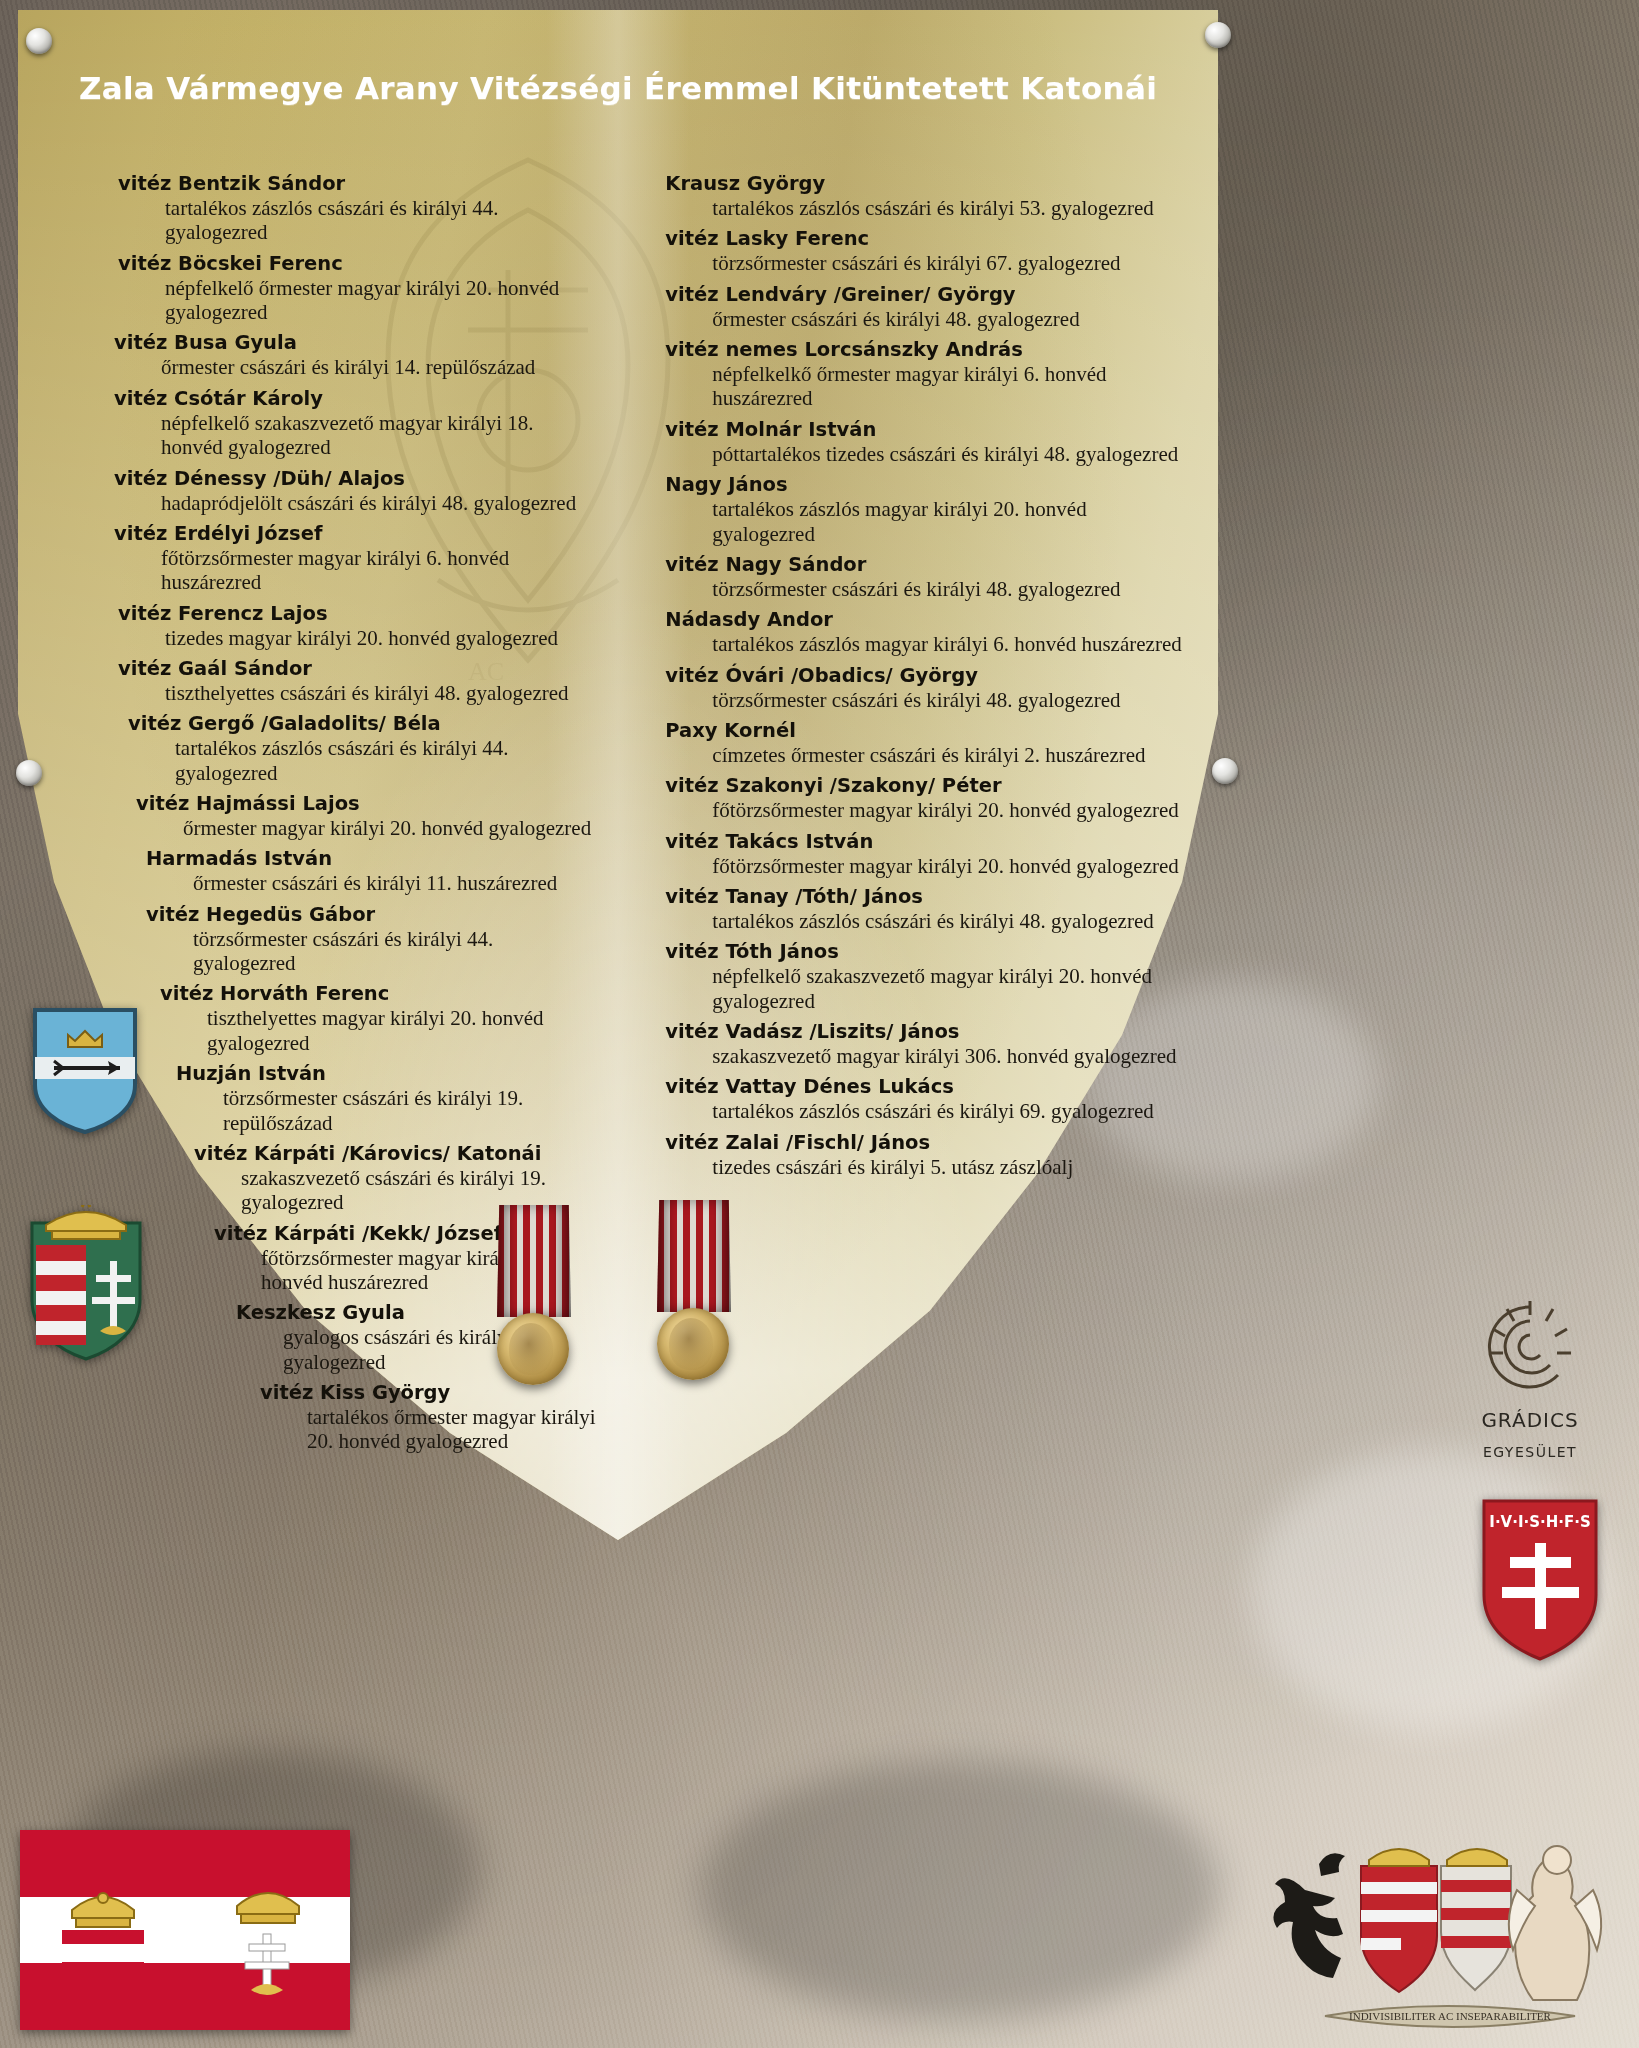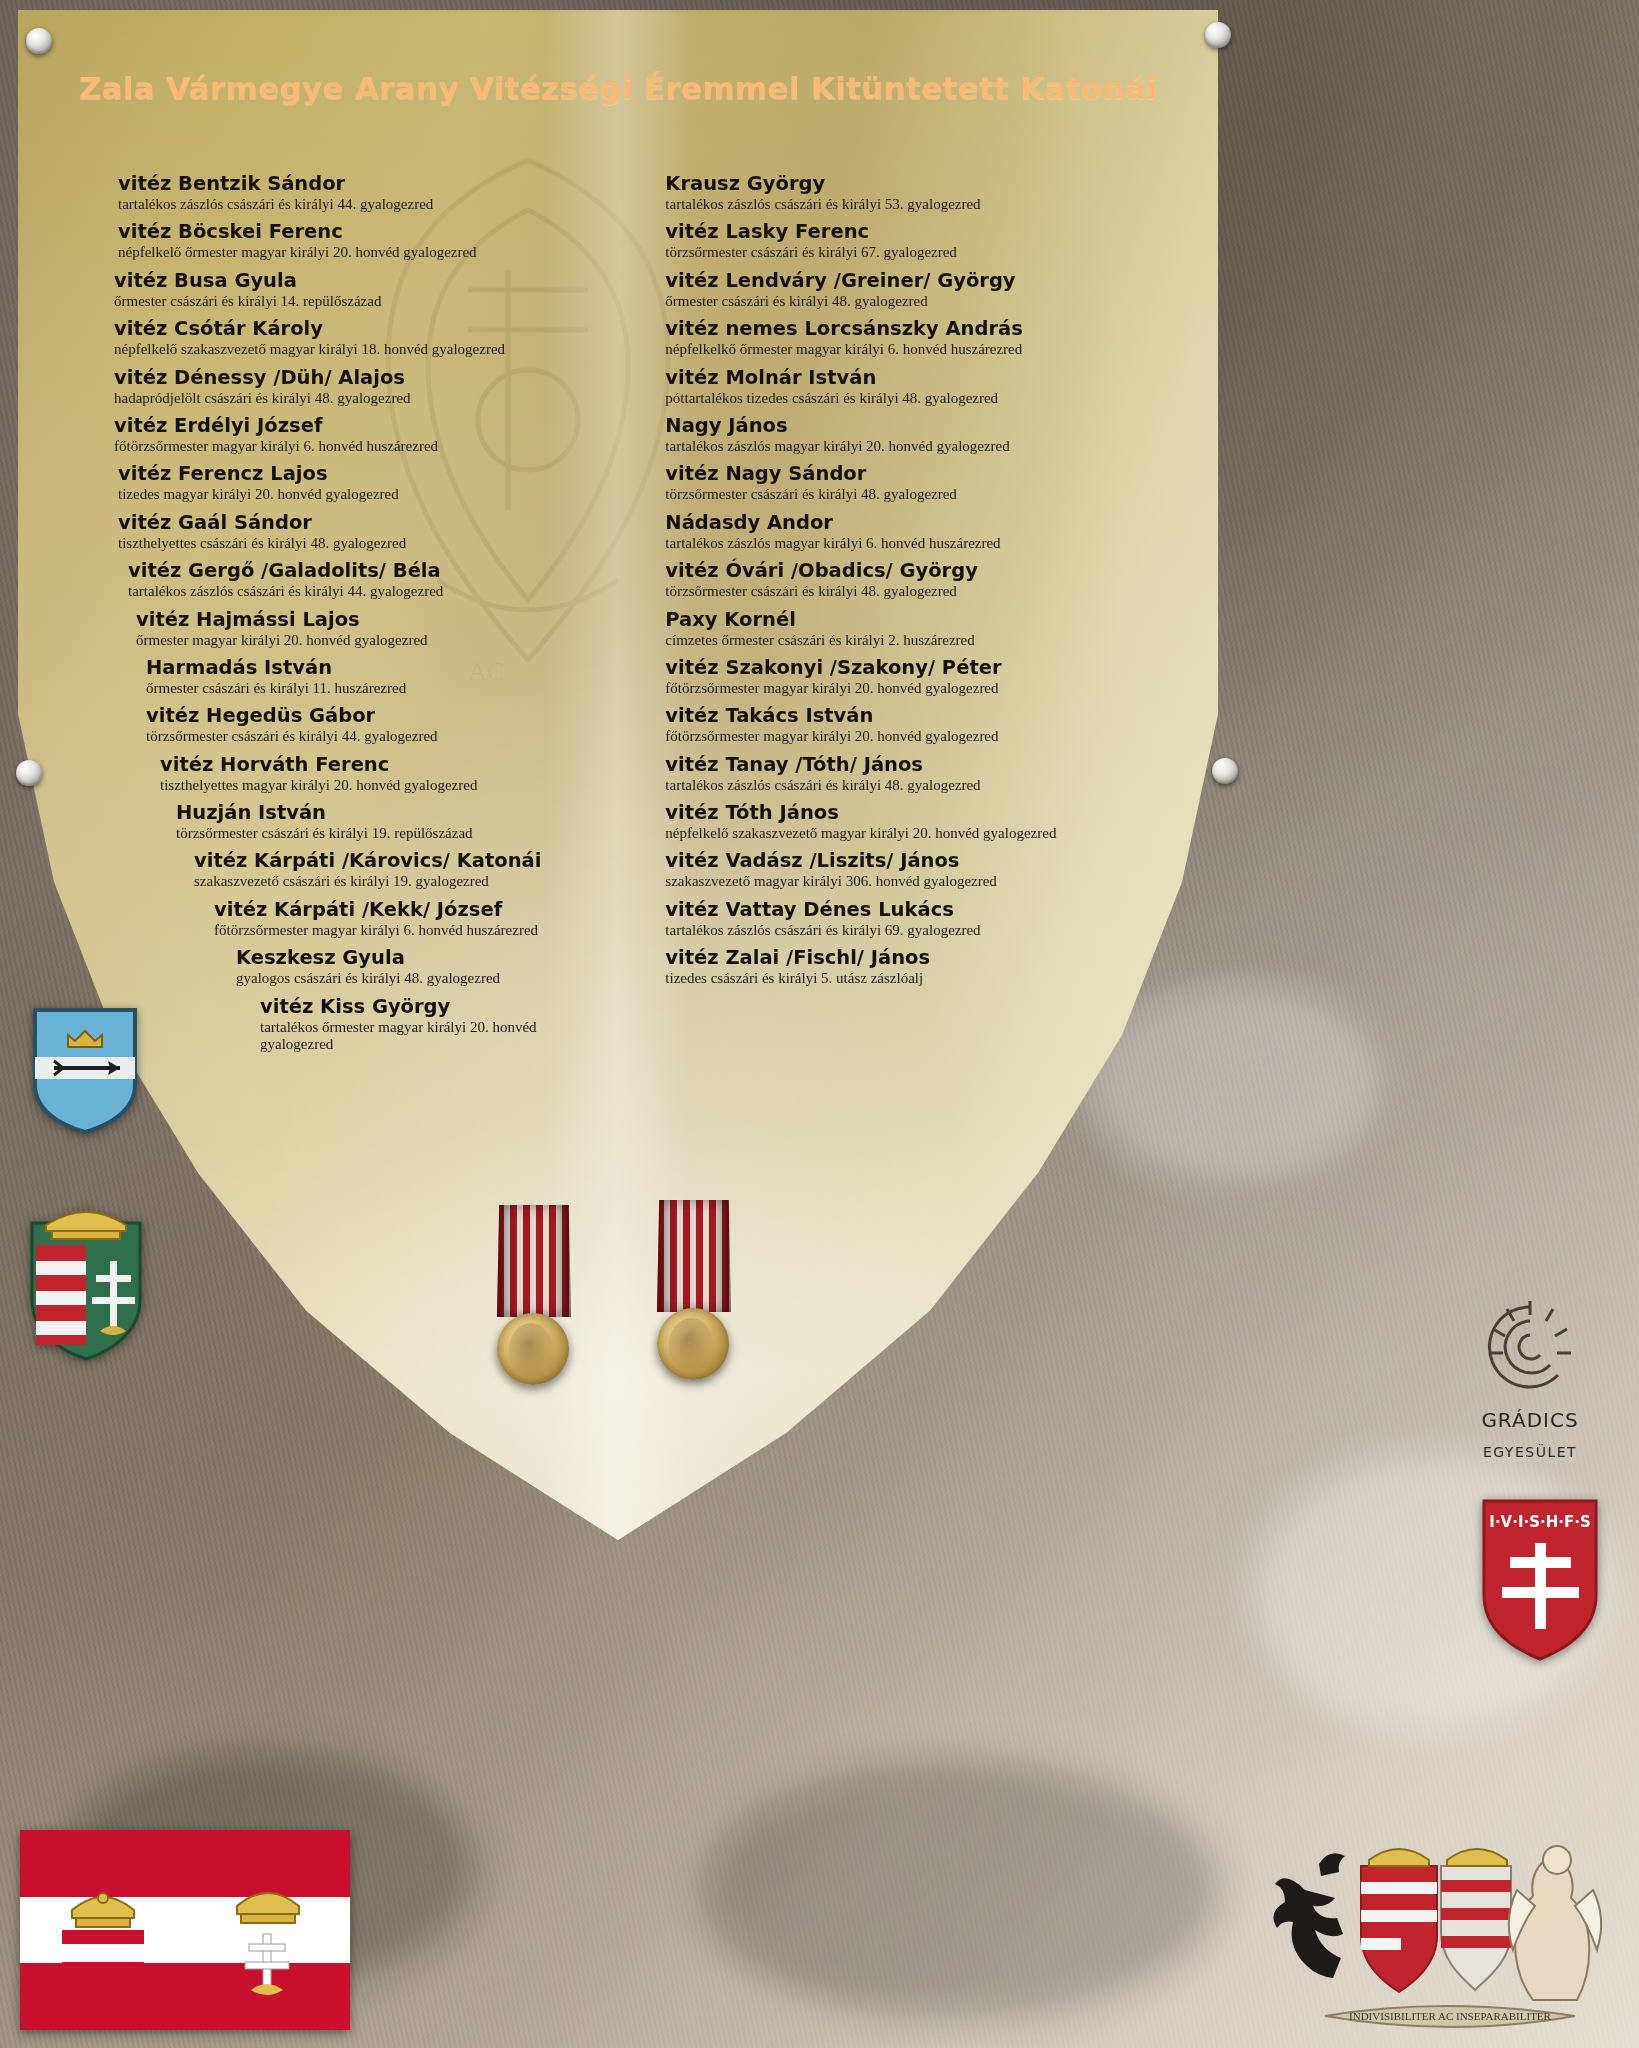--- a/index.html
+++ b/index.html
@@ -95,21 +95,21 @@
   .plaque-title {
     position: absolute;
     top: 60px;
     left: 0;
     width: 100%;
     text-align: center;
     font-family: "DejaVu Sans", sans-serif;
     font-weight: bold;
     font-size: 31px;
     letter-spacing: 0.3px;
-    color: #fdba74;
+    color: #ffffff;
     text-shadow: 0 1px 0 rgba(255,255,255,0.25);
   }
 
   
   .cols {
     position: absolute;
     top: 162px;
     left: 0;
     width: 100%;
     display: flex;
@@ -126,24 +126,25 @@
   .entry { margin-bottom: 7px; }
   .entry .nm {
     font-family: "DejaVu Sans", sans-serif;
     font-weight: bold;
     font-size: 19.5px;
     color: #14110a;
     line-height: 1.18;
   }
   .entry .rk {
     font-family: "Liberation Serif", serif;
-    font-size: 15px;
+    font-size: 21px;
     color: #1b1710;
     line-height: 1.16;
     margin-top: 1px;
+    margin-left: 47px;
   }
   
   .col-left .entry:nth-child(n)   { padding-left: 0; }
   .col-left .entry.i1  { padding-left: 4px; }
   .col-left .entry.i3  { padding-left: 14px; }
   .col-left .entry.i4  { padding-left: 22px; }
   .col-left .entry.i5  { padding-left: 32px; }
   .col-left .entry.i6  { padding-left: 46px; }
   .col-left .entry.i7  { padding-left: 62px; }
   .col-left .entry.i8  { padding-left: 80px; }

